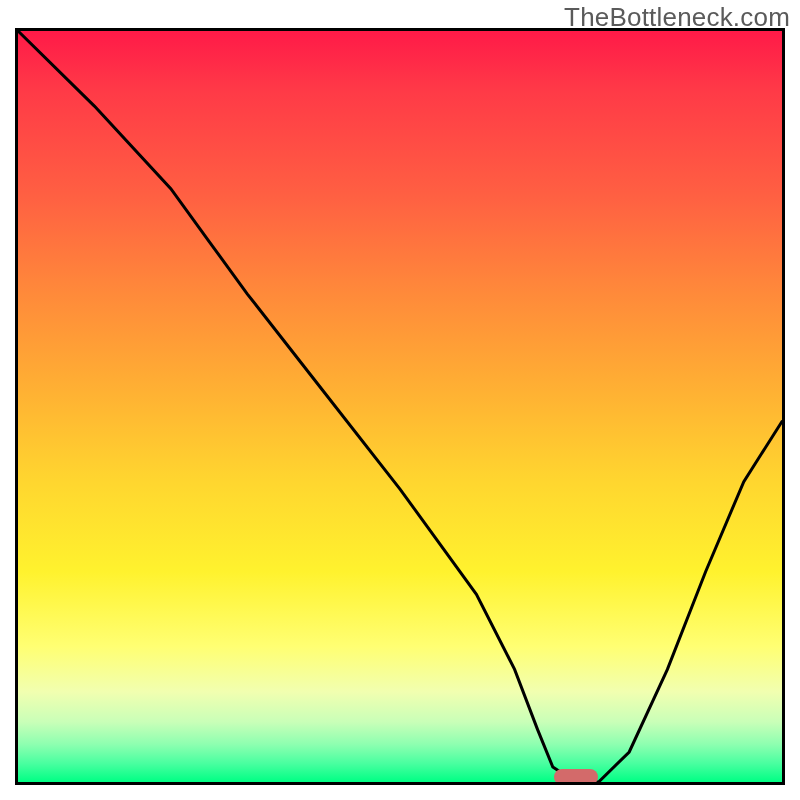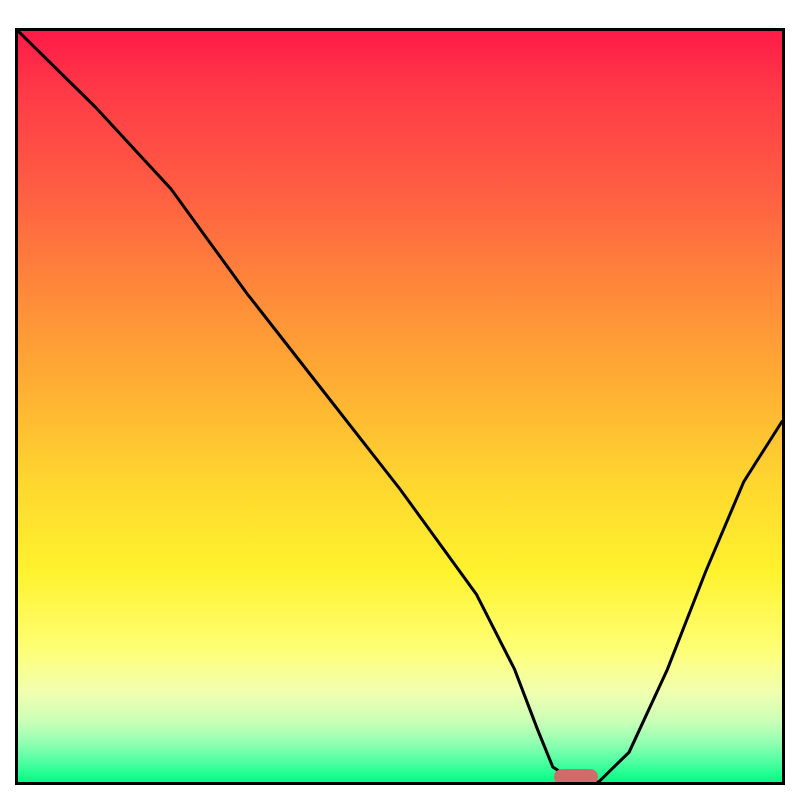--- a/index.html
+++ b/index.html
@@ -67,20 +67,21 @@
     width: 44px;
     height: 16px;
     background: #d36a6a;
     border-radius: 8px;
   }
 </style>
 </head>
 <body>
 
 <div class="stage">
+  <div class="watermark">TheBottleneck.com</div>
 
   <div class="plot-box">
     <div class="gradient"></div>
 
     <svg class="curve-svg" viewBox="0 0 764 751" preserveAspectRatio="none">
       <path id="curve-path" d="M0.0 0.0 L76.4 75.1 L152.8 157.7 L191.0 210.3 L229.2 262.8 L305.6 360.5 L382.0 458.1 L458.4 563.3 L496.6 638.4 L519.5 698.4 L534.8 736.0 L557.7 751.0 L580.6 751.0 L611.2 721.0 L649.4 638.4 L687.6 540.7 L725.8 450.6 L764.0 390.5" fill="none" stroke="#000" stroke-width="3" stroke-linecap="round"></path>
     </svg>
 
     <div class="marker" id="marker" style="left: 535.72px; top: 738px; background: rgb(211, 106, 106);"></div>
   </div>

